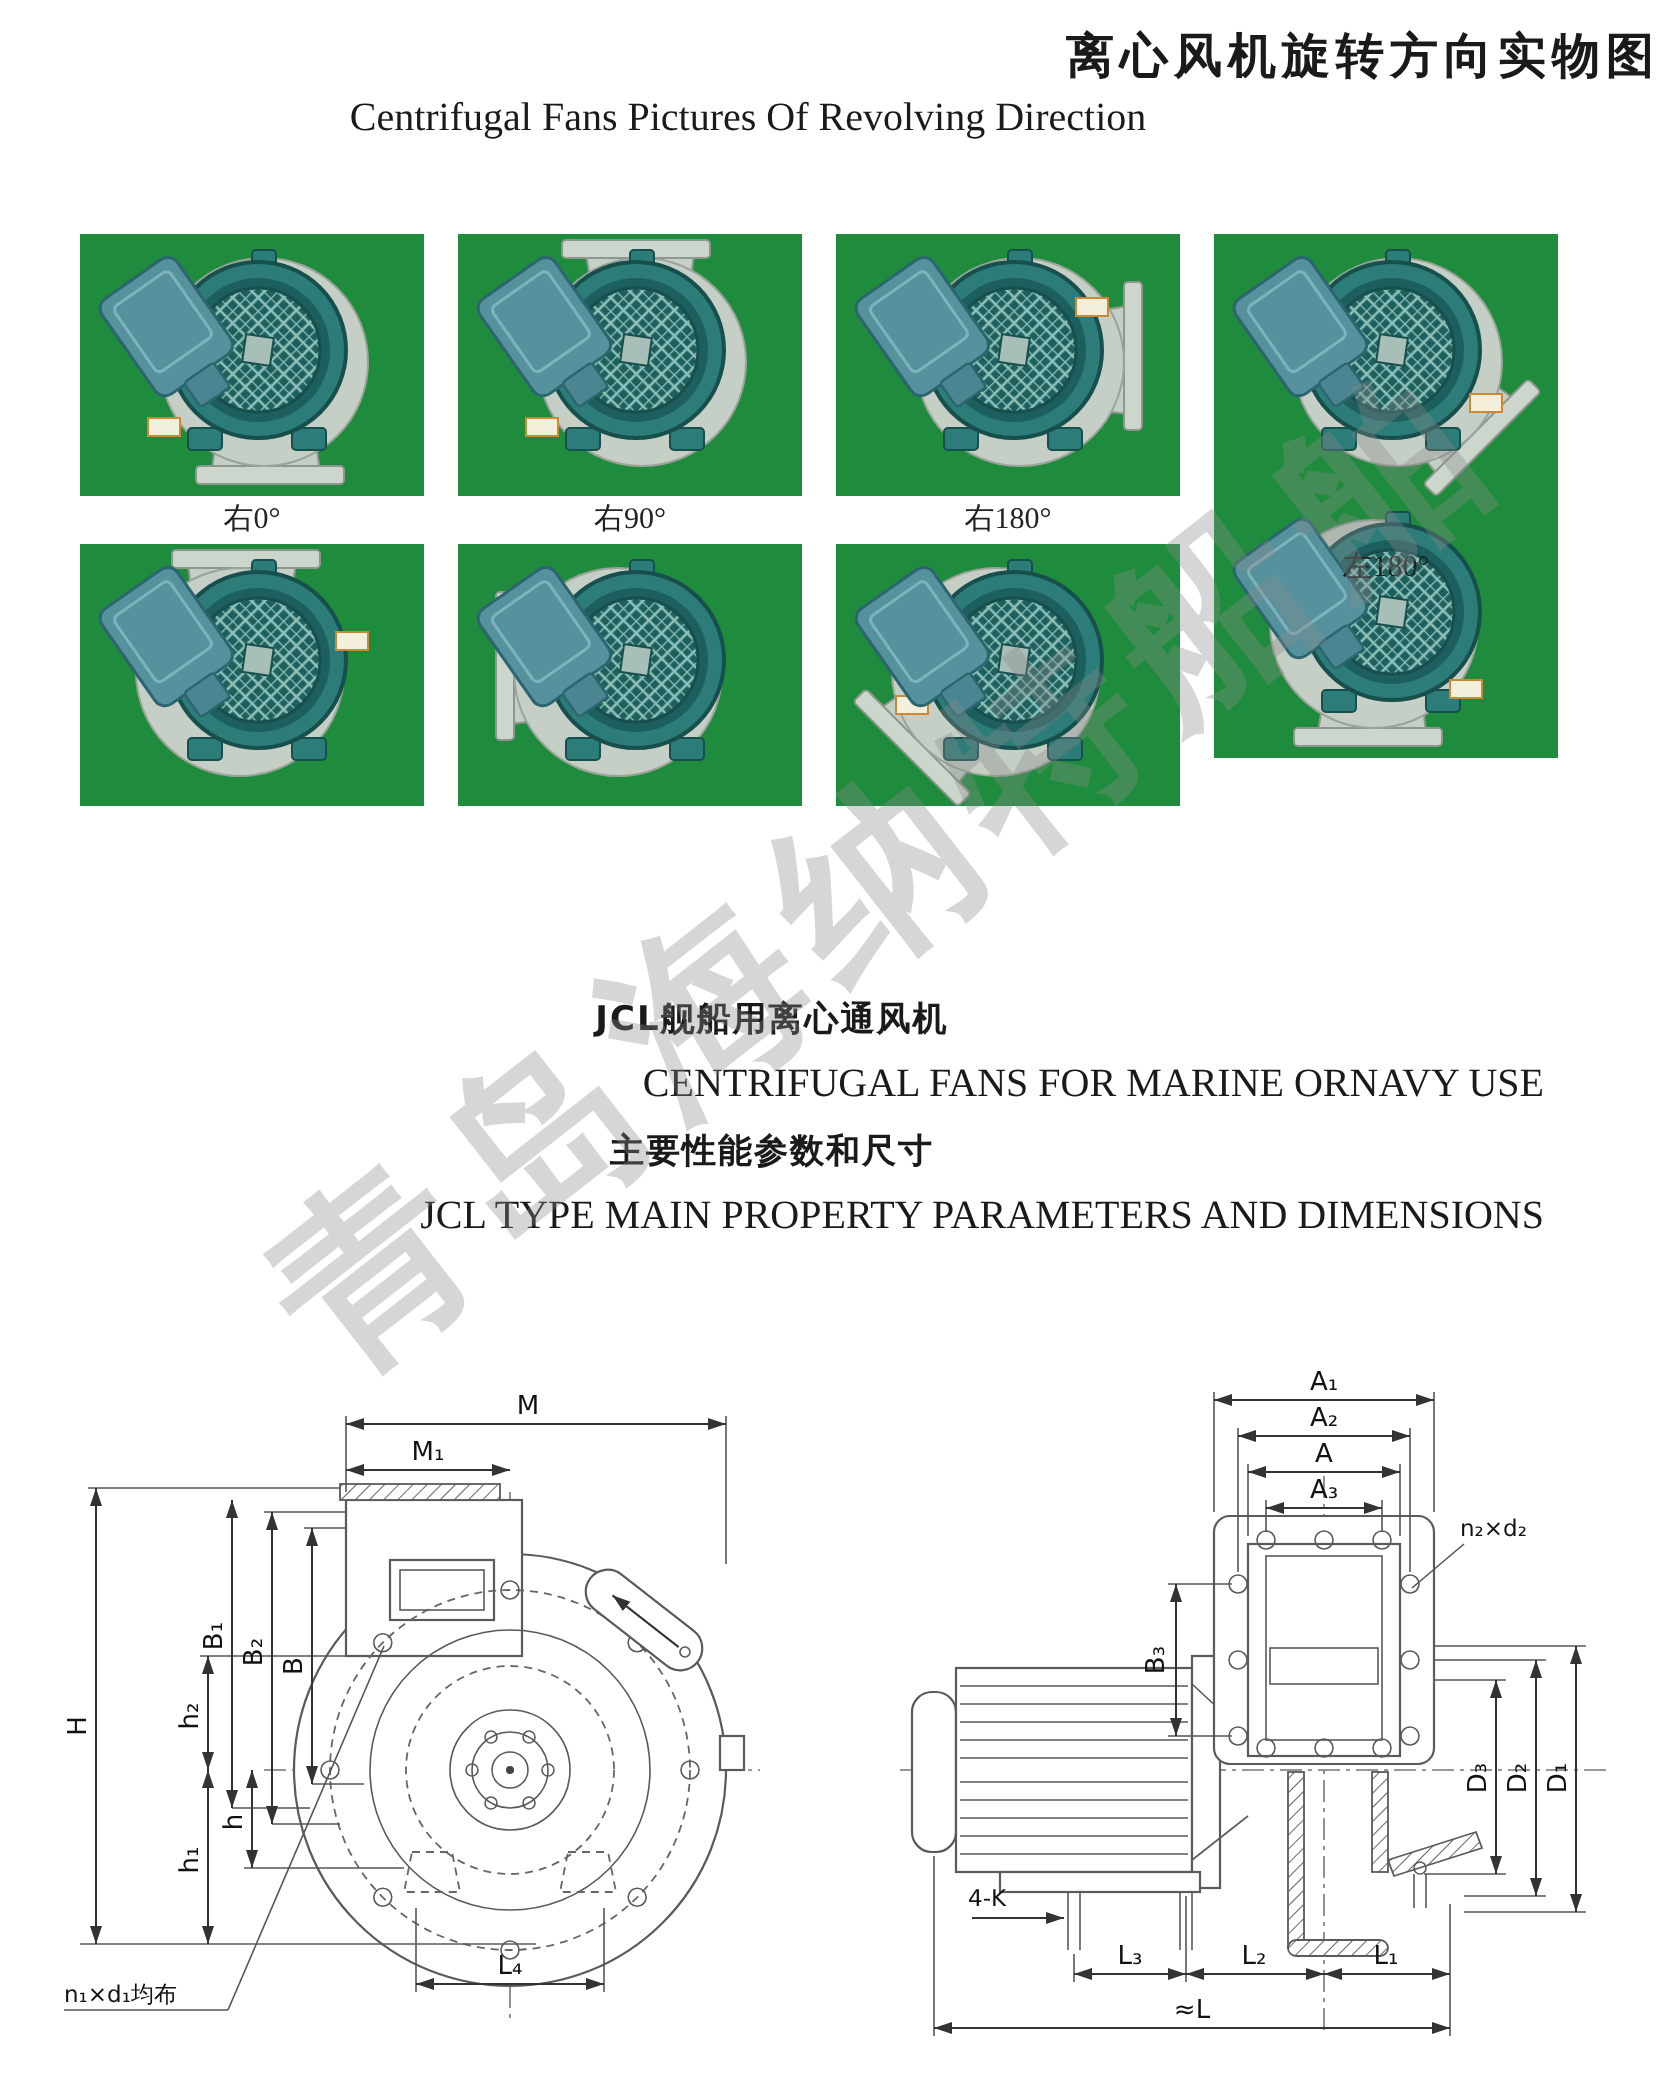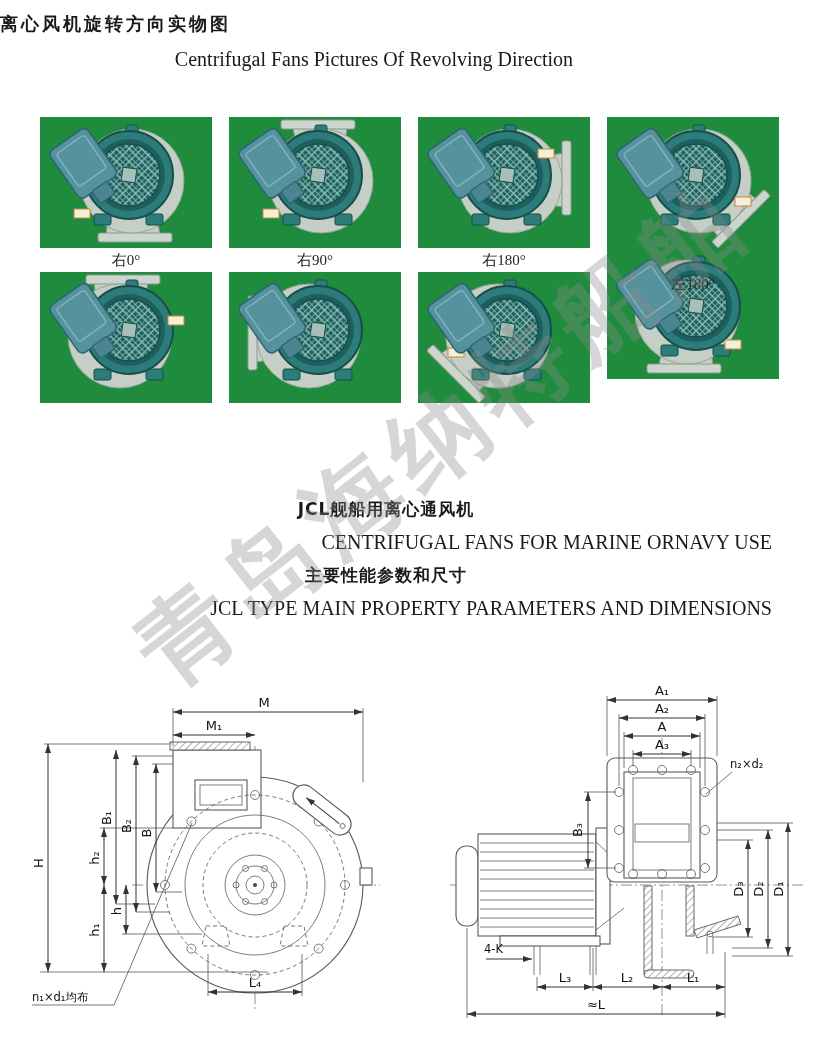--- a/index.html
+++ b/index.html
@@ -1,22 +1,22 @@
 <!DOCTYPE html>
 <html><head>
 <meta charset="utf-8">
 <style>
   html,body{margin:0;padding:0;}
   body{width:830px;height:1043px;position:relative;overflow:hidden;background:#ffffff;
        font-family:"Liberation Serif", serif;color:#1a1a1a;}
   .abs{position:absolute;}
 
   
-  .title-zh{left:0;top:12px;width:830px;text-align:left;
-            font-family:"DejaVu Sans", sans-serif;font-weight:bold;font-size:18px;letter-spacing:3px;}
+  .title-zh{left:0;top:12px;width:830px;text-align:right;
+            font-family:"DejaVu Sans", sans-serif;font-weight:bold;font-size:24px;letter-spacing:3px;}
   .title-en{left:0;top:48px;width:748px;text-align:center;font-size:20px;}
 
   
   .photo-grid{left:40px;top:117px;width:741px;display:grid;
               grid-template-columns:repeat(4,172px);column-gap:17px;
               grid-template-rows:131px 24px 131px 24px;}
   .photo-cell{width:172px;height:131px;background:#1e8c3c;overflow:hidden;}
   .photo-cell svg{display:block;}
   .photo-label{text-align:center;font-size:15px;line-height:24px;color:#222;}
 

